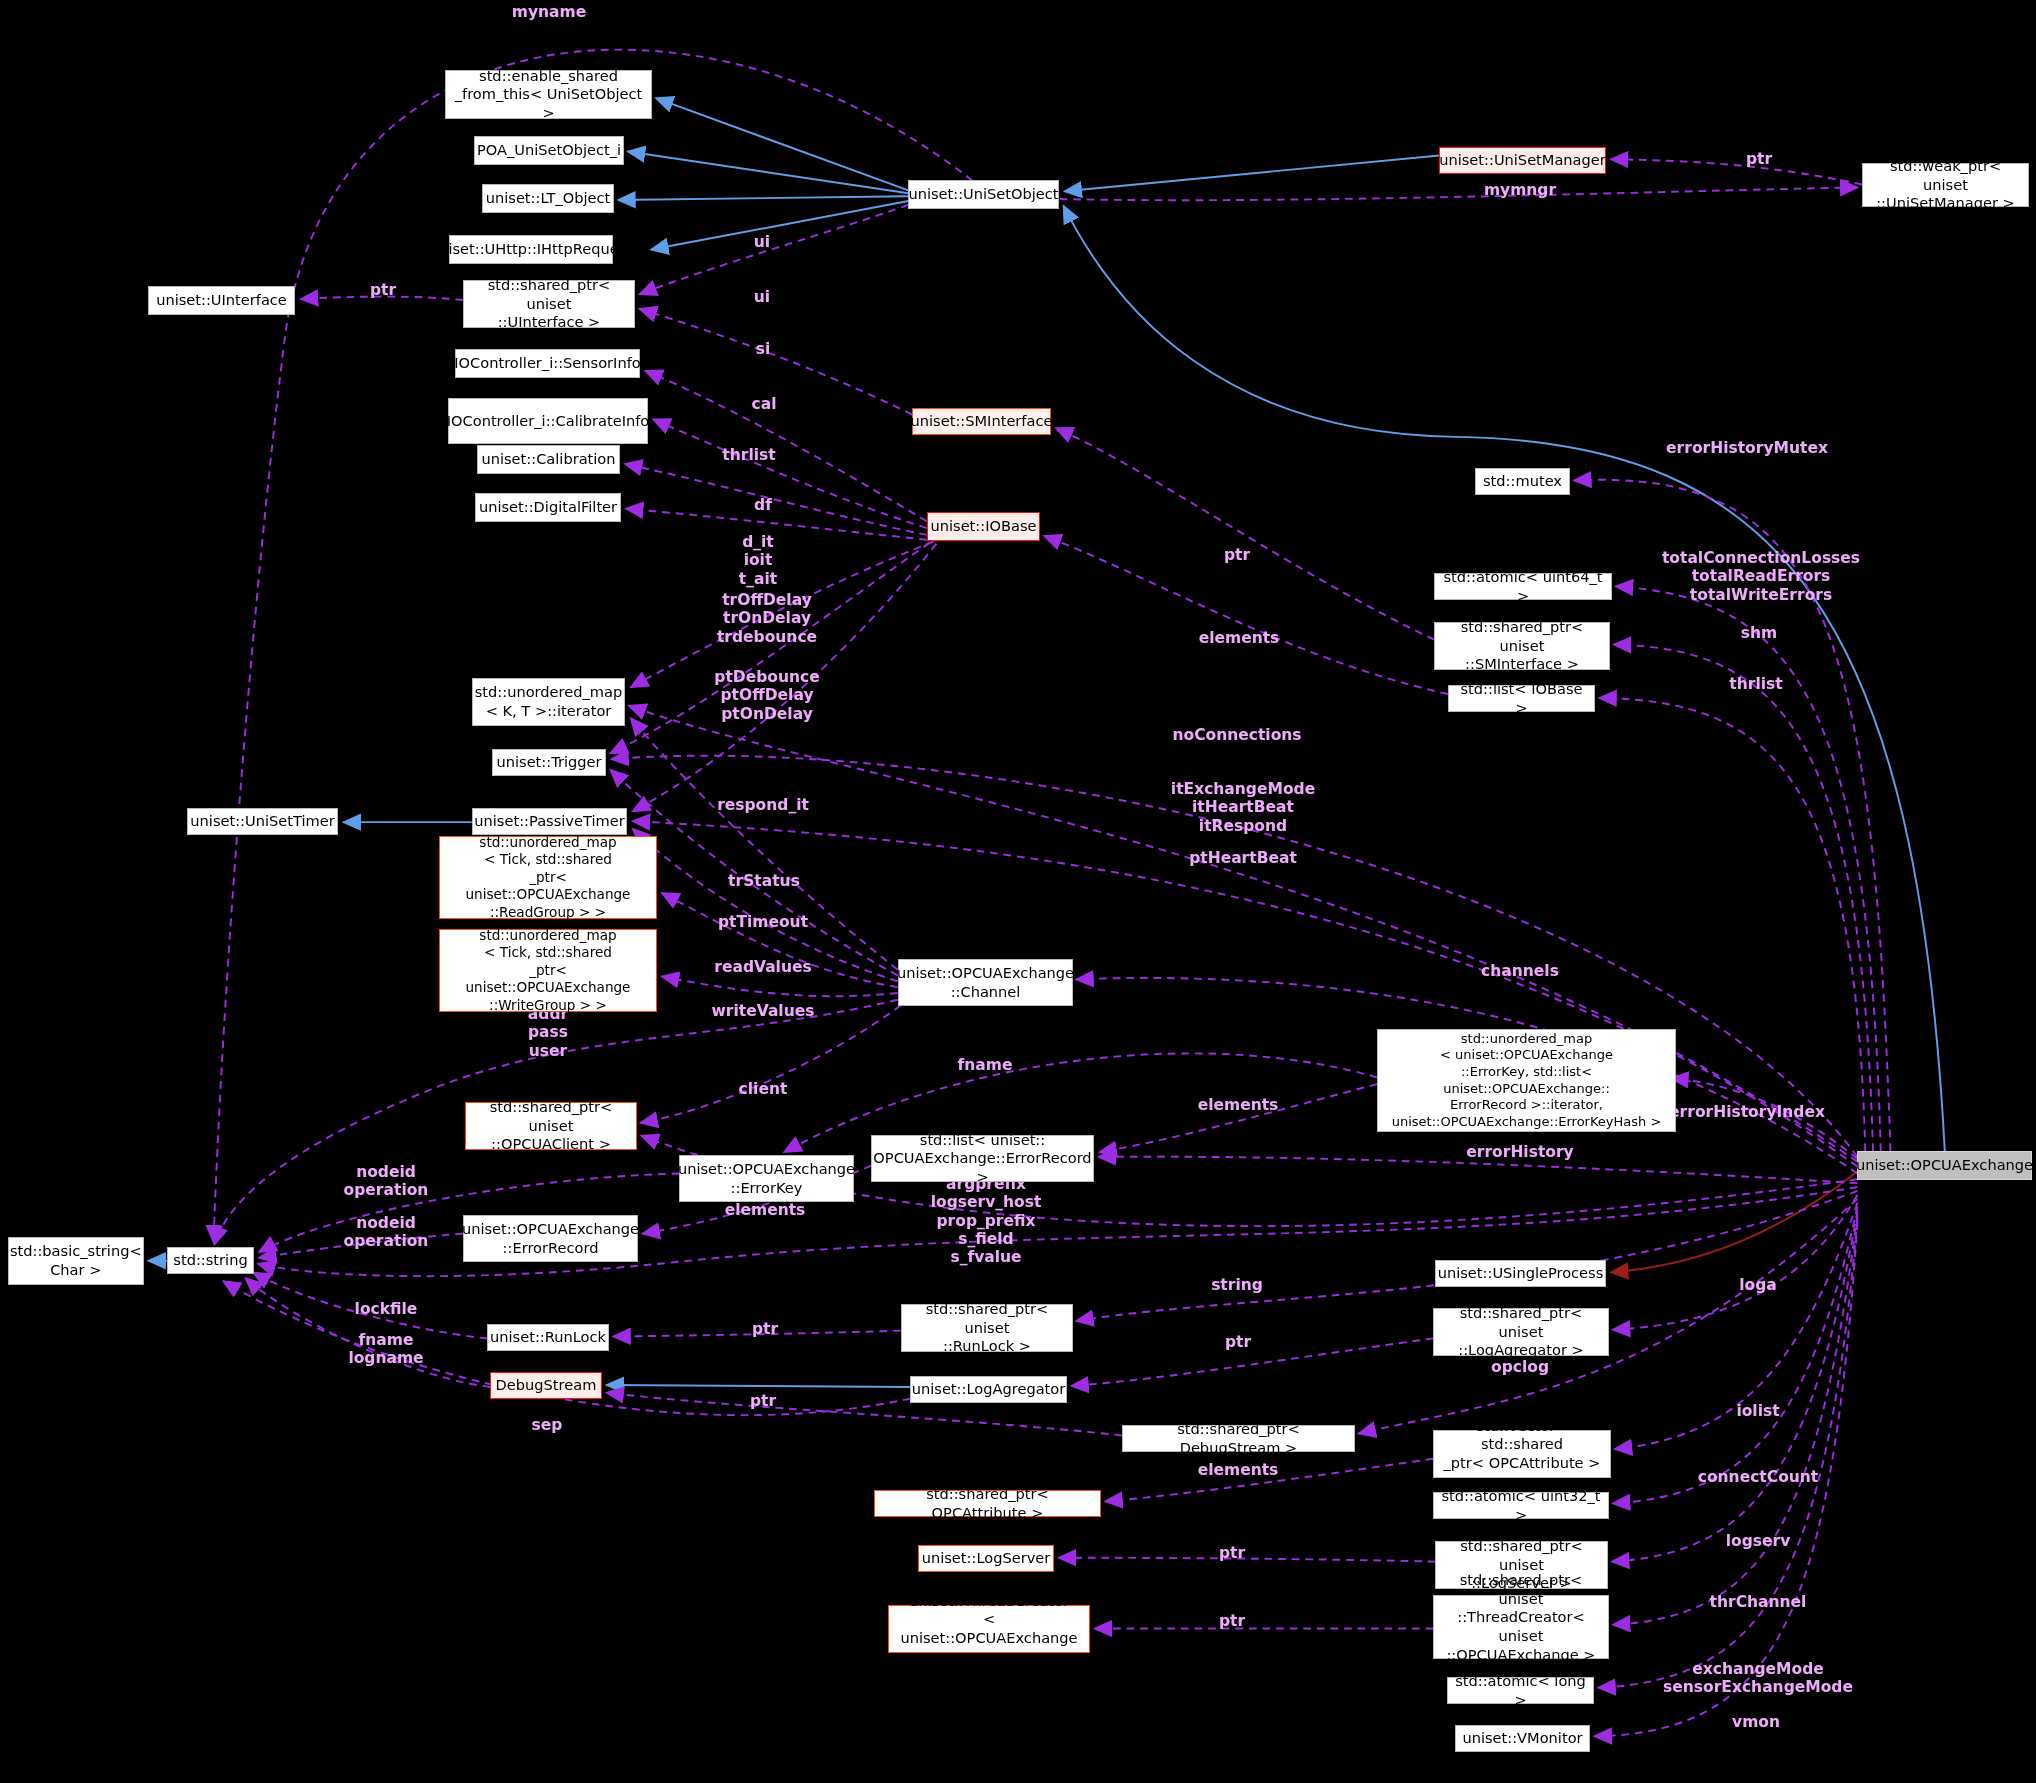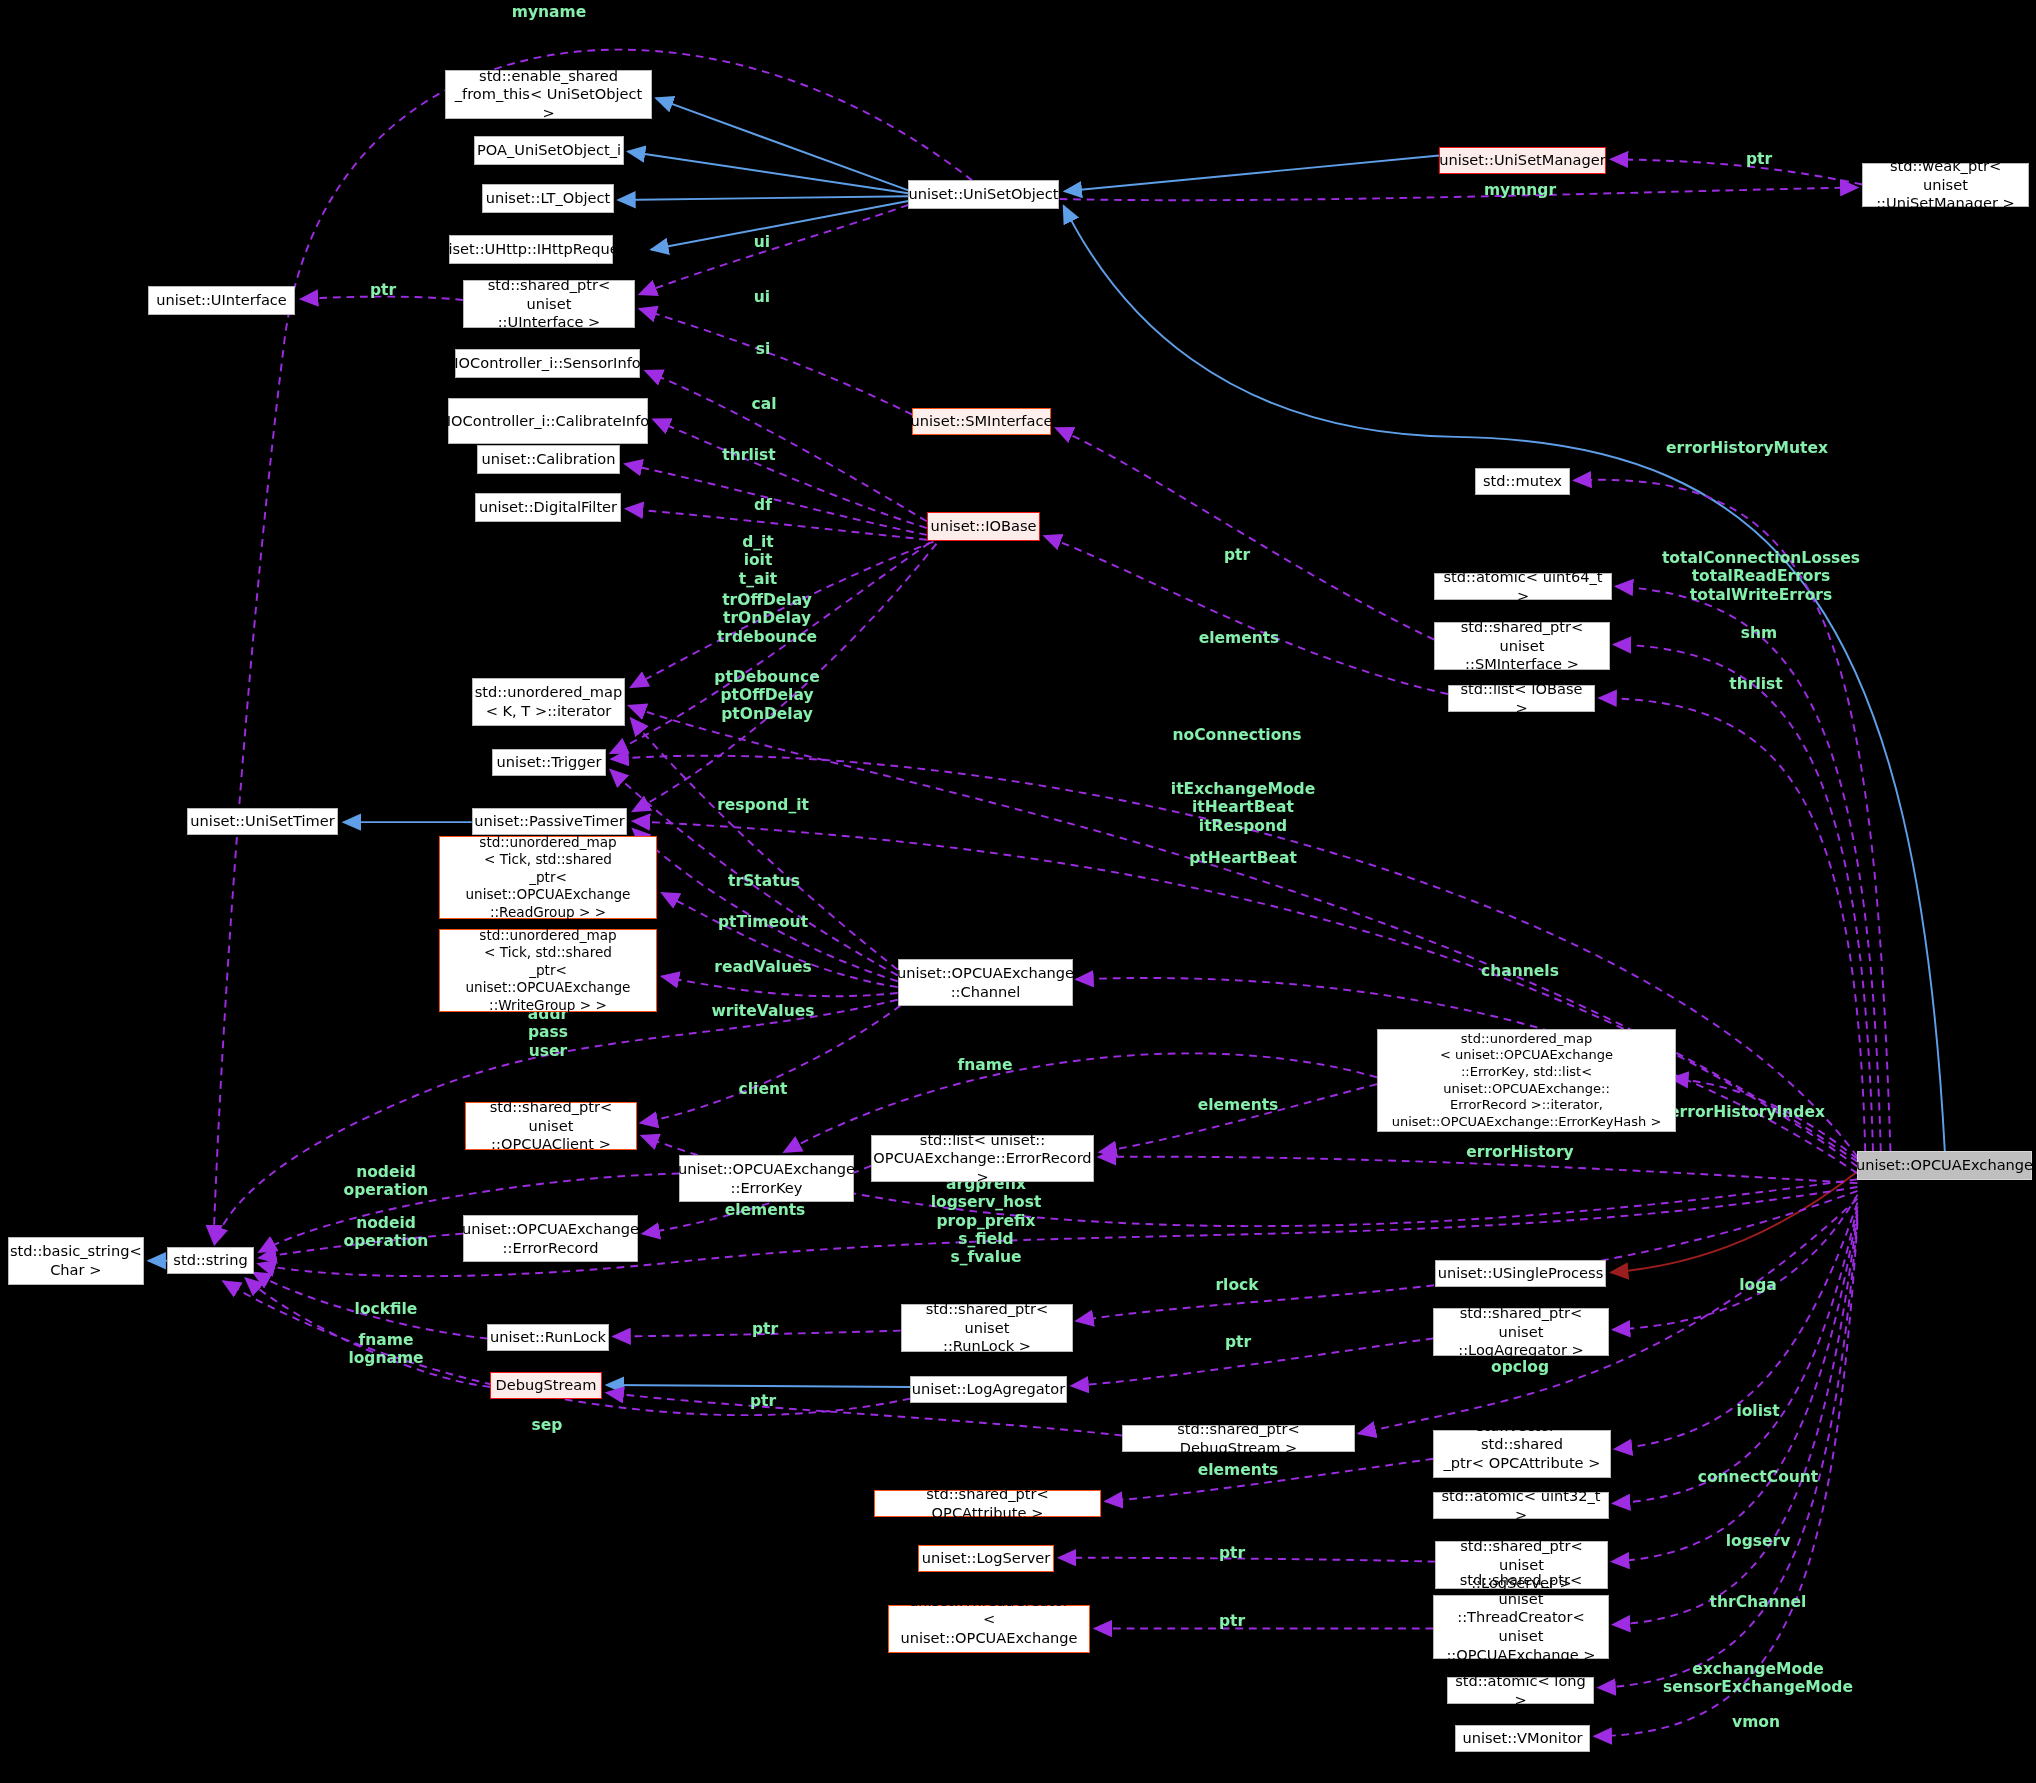--- a/index.html
+++ b/index.html
@@ -8,21 +8,21 @@
   svg#edges{position:absolute;left:0;top:0;width:2037px;height:1784px;}
   .node{position:absolute;background:#fff;border:1px solid #b9b9b9;color:#000;
         font-size:14.6px;line-height:1.28;display:flex;align-items:center;justify-content:center;
         text-align:center;white-space:pre-line;padding:1px 4.9px;box-sizing:border-box;z-index:3;}
   .node.red{border:1.9px solid #f51414;background:#fcecea;}
   .node.orange{border:1.9px solid #fc4e12;background:#fff;}
   .node.orangepink{border:1.9px solid #fc4e12;background:#fdf0ec;}
   .node.gray{background:#bfbfbf;border:1px solid #d6d6d6;}
   .node.sm{font-size:13px;}
   .node.md{font-size:13.6px;}
-  .elabel{position:absolute;color:#86efac;font-size:15.5px;font-weight:600;line-height:1.18;
+  .elabel{position:absolute;color:#f0abfc;font-size:15.5px;font-weight:600;line-height:1.18;
           text-align:center;white-space:pre-line;transform:translate(-50%,-50%);z-index:2;}
 </style>
 </head>
 <body>
 
 <div id="canvas">
 
 <svg id="edges" viewBox="0 0 2099 1838">
   <defs>
     <marker id="ap" markerWidth="11" markerHeight="9" refX="9" refY="4.5" orient="auto">
@@ -244,21 +244,21 @@
 operation</div>
 <div class="elabel" style="left:986px;top:1221px">argprefix
 logserv_host
 prop_prefix
 s_field
 s_fvalue</div>
 <div class="elabel" style="left:386px;top:1309px">lockfile</div>
 <div class="elabel" style="left:386px;top:1349px">fname
 logname</div>
 <div class="elabel" style="left:547px;top:1425px">sep</div>
-<div class="elabel" style="left:1237px;top:1285px">rlock</div>
+<div class="elabel" style="left:1237px;top:1285px">string</div>
 <div class="elabel" style="left:765px;top:1329px">ptr</div>
 <div class="elabel" style="left:1758px;top:1285px">loga</div>
 <div class="elabel" style="left:1238px;top:1342px">ptr</div>
 <div class="elabel" style="left:1520px;top:1367px">opclog</div>
 <div class="elabel" style="left:763px;top:1401px">ptr</div>
 <div class="elabel" style="left:1758px;top:1411px">iolist</div>
 <div class="elabel" style="left:1758px;top:1477px">connectCount</div>
 <div class="elabel" style="left:1758px;top:1541px">logserv</div>
 <div class="elabel" style="left:1232px;top:1553px">ptr</div>
 <div class="elabel" style="left:1758px;top:1602px">thrChannel</div>

